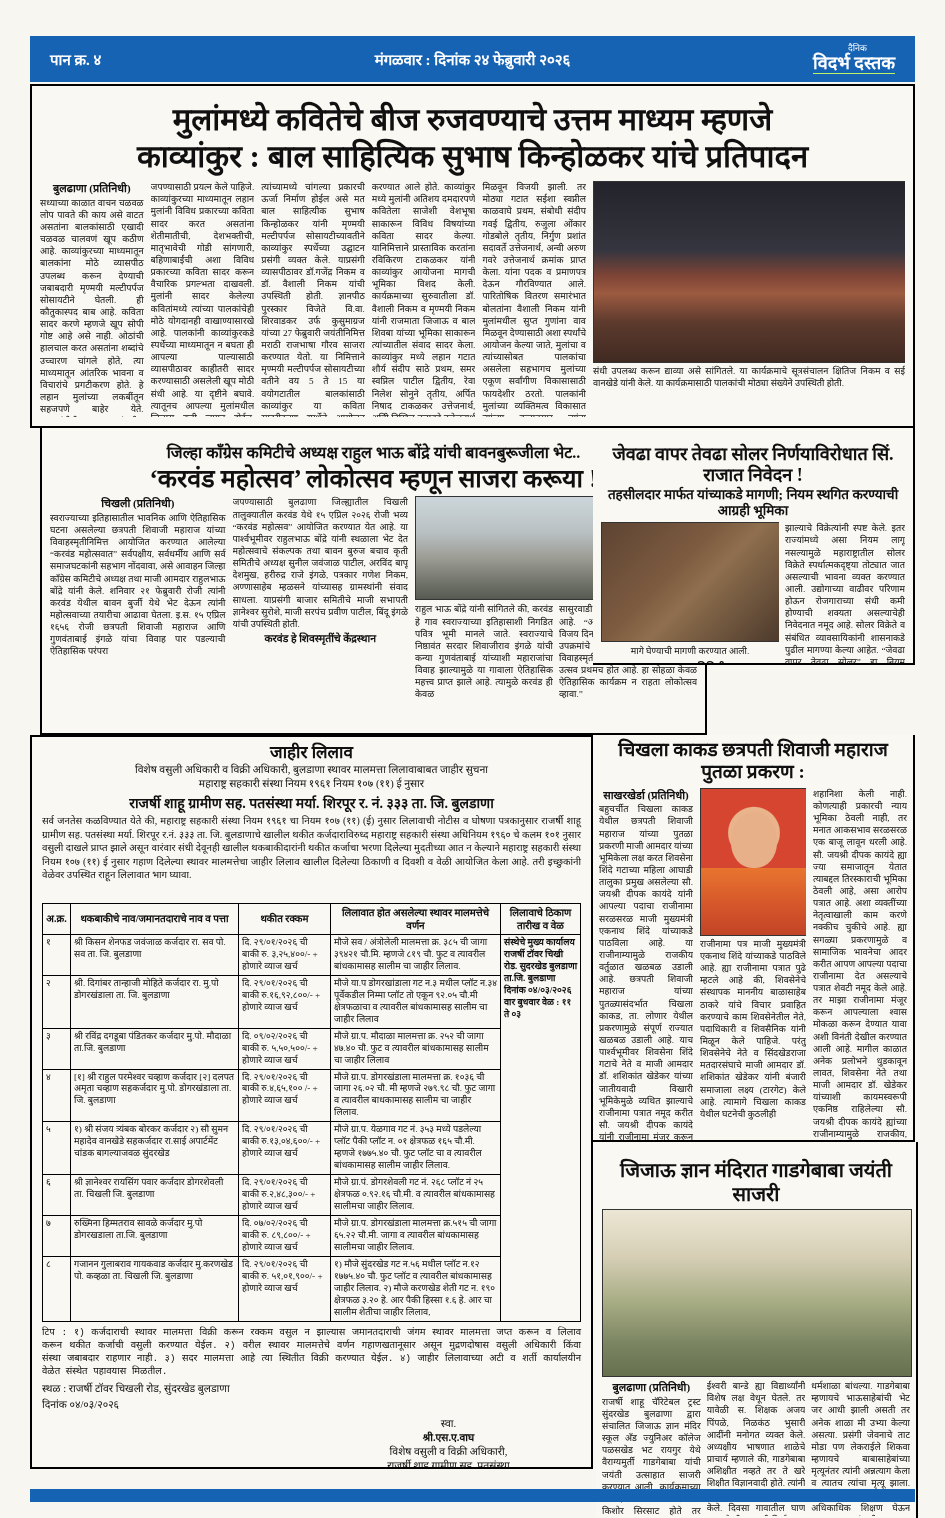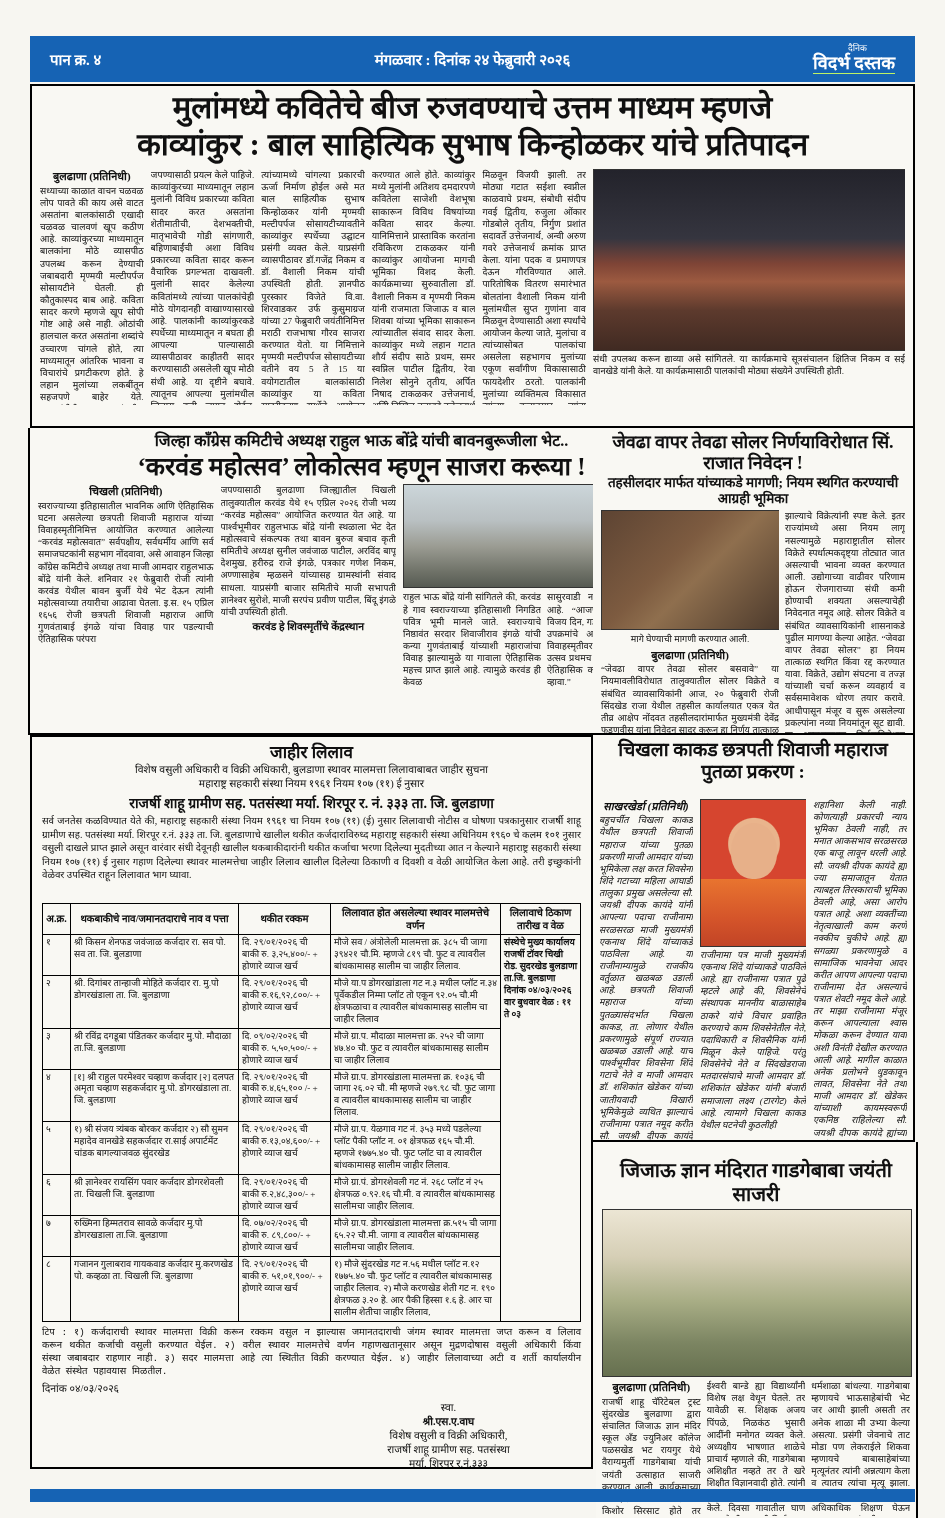--- a/index.html
+++ b/index.html
@@ -8,46 +8,46 @@
   .abs{position:absolute;box-sizing:border-box;}
   
   .masthead{left:30px;top:36px;width:885px;height:46px;background:#1663b4;color:#fff;
             display:flex;align-items:center;padding:0 20px;}
   .mh-page{font-size:15px;font-weight:bold;width:200px;}
   .mh-date{flex:1;text-align:center;font-size:15px;font-weight:bold;}
   .mh-brand{width:200px;text-align:right;line-height:1.05;}
   .mh-brand .small{font-size:9px;display:block;padding-right:28px;}
   .mh-brand .big{font-size:18px;font-weight:bold;border-bottom:1px solid #bef264;display:inline-block;}
   
-  .box{border:2px solid #000;background:#f9f8f3;padding:4px 8px;overflow:hidden;}
+  .box{border:2px solid #000;background:#f9f8f3;padding:16px 8px;overflow:hidden;}
   .hl{font-weight:bold;text-align:center;line-height:1.18;}
   .cols{display:flex;gap:7px;overflow:hidden;}
   .col{flex:1;font-size:9.2px;line-height:1.32;text-align:justify;overflow:hidden;}
   .dateline{font-weight:bold;font-size:11px;text-align:center;display:block;margin-bottom:1px;}
   .photo{border:1px solid #333;width:100%;}
   .caption{font-size:9.2px;line-height:1.3;text-align:justify;margin-top:3px;}
   .subhead{font-weight:bold;text-align:center;font-size:10.5px;margin-top:2px;}
   
   .lead-box{left:30px;top:84px;width:885px;height:344px;}
   .lead-h{font-size:31px;}
   .lead-cols{margin-top:6px;height:236px;}
   .lead-photo-wrap{flex:none;width:312px;}
   .lead-photo{height:180px;background:
      linear-gradient(180deg,#23232b 0%,#35353f 38%,#7e4436 52%,#9c5a40 62%,#5d3a2d 78%,#402a22 100%);}
   
-  .karvand-box{left:28px;top:428px;width:667px;height:307px;border-top:none;}
+  .karvand-box{left:40px;top:428px;width:667px;height:307px;border-top:none;}
   .karvand-kicker{font-size:16px;}
   .karvand-h{font-size:25px;margin:1px 0 3px;}
   .karvand-cols{height:232px;}
   .karvand-right{flex:none;width:282px;display:flex;flex-direction:column;overflow:hidden;}
   .karvand-photo{height:102px;background:
      linear-gradient(180deg,#ccd6da 0%,#b9c0c2 35%,#9b9c93 60%,#6f7268 85%,#565a52 100%);}
   .karvand-sub{display:flex;gap:6px;margin-top:3px;overflow:hidden;}
   
-  .solar-box{left:593px;top:428px;width:322px;height:307px;border-top:none;border-left:none;}
+  .solar-box{left:593px;top:428px;width:322px;height:237px;border-top:none;border-left:none;}
   .solar-h1{font-size:18px;}
   .solar-h2{font-size:13.5px;margin-top:1px;}
   .solar-cols{margin-top:3px;height:252px;gap:6px;}
   .solar-left{flex:none;width:178px;display:flex;flex-direction:column;overflow:hidden;}
   .solar-photo{height:118px;background:
      linear-gradient(135deg,#5d4433 0%,#7d5b40 40%,#8f6f4e 55%,#4c3a2c 100%);}
   .solar-cap{font-size:9.2px;text-align:center;margin:2px 0;}
   
   .auction-box{left:30px;top:735px;width:563px;height:734px;padding:6px 10px;}
   .auc-title{font-size:17px;}
@@ -64,21 +64,21 @@
   .auc-line{font-size:10.5px;margin-top:2px;}
   .auc-bottom{display:flex;align-items:flex-start;margin-top:6px;}
   .stamp{width:76px;height:76px;border:1.5px solid #000;border-radius:50%;
          display:flex;align-items:center;justify-content:center;font-size:11px;margin-left:70px;}
   .sign{margin-left:auto;text-align:center;font-size:10.5px;line-height:1.35;width:265px;}
   .sign .b{font-weight:bold;}
   
   .statue-box{left:593px;top:735px;width:322px;height:407px;border-top:none;border-left:none;padding:4px 6px;}
   .statue-h1{font-size:19px;}
   .statue-h2{font-size:14px;margin-top:1px;}
-  .statue-cols{margin-top:15px;height:352px;font-style:italic;}
+  .statue-cols{margin-top:4px;height:352px;}
   .statue-mid{flex:none;width:106px;display:flex;flex-direction:column;overflow:hidden;}
   .statue-photo{height:146px;background:radial-gradient(circle at 50% 30%,#e9b48c 0 22%,#d6452f 23% 60%,#c03322 100%);position:relative;}
   .statue-photo .saree{position:absolute;left:0;bottom:0;width:100%;height:46%;
       background:linear-gradient(180deg,#e8742f,#d4542a 60%,#c24426);}
   .statue-photo .face{position:absolute;left:50%;top:16%;width:44%;height:38%;margin-left:-22%;
       border-radius:50% 50% 46% 46%;background:#e7b089;}
   
   .gadge-box{left:596px;top:1142px;width:322px;height:425px;border-top:none;border-left:none;padding:16px 6px;}
   .gadge-h{font-size:20px;margin:1px 0 3px;}
   .gadge-photo{height:166px;background:
@@ -225,20 +225,21 @@
         </tr>
         <tr>
           <td class="cno">८</td>
           <td>गजानन गुलाबराव गायकवाड कर्जदार मु.करणखेड पो. कव्हळा ता. चिखली जि. बुलडाणा</td>
           <td>दि. २९/०१/२०२६ ची बाकी रु. ५१,०१,९००/- + होणारे व्याज खर्च</td>
           <td>१) मौजे सुंदरखेड गट न.५६ मधील प्लॉट न.१२ १७७५.४० चौ. फुट प्लॉट व त्यावरील बांधकामासह जाहीर लिलाव. २) मौजे करणखेड शेती गट न. १९० क्षेत्रफळ ३.२० हे. आर पैकी हिस्सा १.६ हे. आर चा सालीम शेतीचा जाहीर लिलाव,</td>
         </tr>
       </tbody>
     </table>
     <div class="auc-notes">टिप : १) कर्जदाराची स्थावर मालमत्ता विक्री करून रक्कम वसुल न झाल्यास जमानतदाराची जंगम स्थावर मालमत्ता जप्त करून व लिलाव करून थकीत कर्जाची वसुली करण्यात येईल. २) वरील स्थावर मालमत्तेचे वर्णन गहाणखतानूसार असून मुद्रणदोषास वसुली अधिकारी किंवा संस्था जबाबदार राहणार नाही. ३) सदर मालमत्ता आहे त्या स्थितीत विक्री करण्यात येईल. ४) जाहीर लिलावाच्या अटी व शर्ती कार्यालयीन वेळेत संस्थेत पहावयास मिळतील.</div>
+    <div class="auc-line">स्थळ : राजर्षी टॉवर चिखली रोड, सुंदरखेड बुलडाणा</div>
     <div class="auc-line">दिनांक ०४/०३/२०२६</div>
     <div class="auc-bottom">
       <div class="sign">
         <div>स्वा.</div>
         <div class="b">श्री.एस.ए.वाघ</div>
         <div>विशेष वसुली व विक्री अधिकारी,</div>
         <div>राजर्षी शाहू ग्रामीण सह. पतसंस्था</div>
         <div>मर्या. शिरपूर र.नं.३३३</div>
       </div>
     </div>

